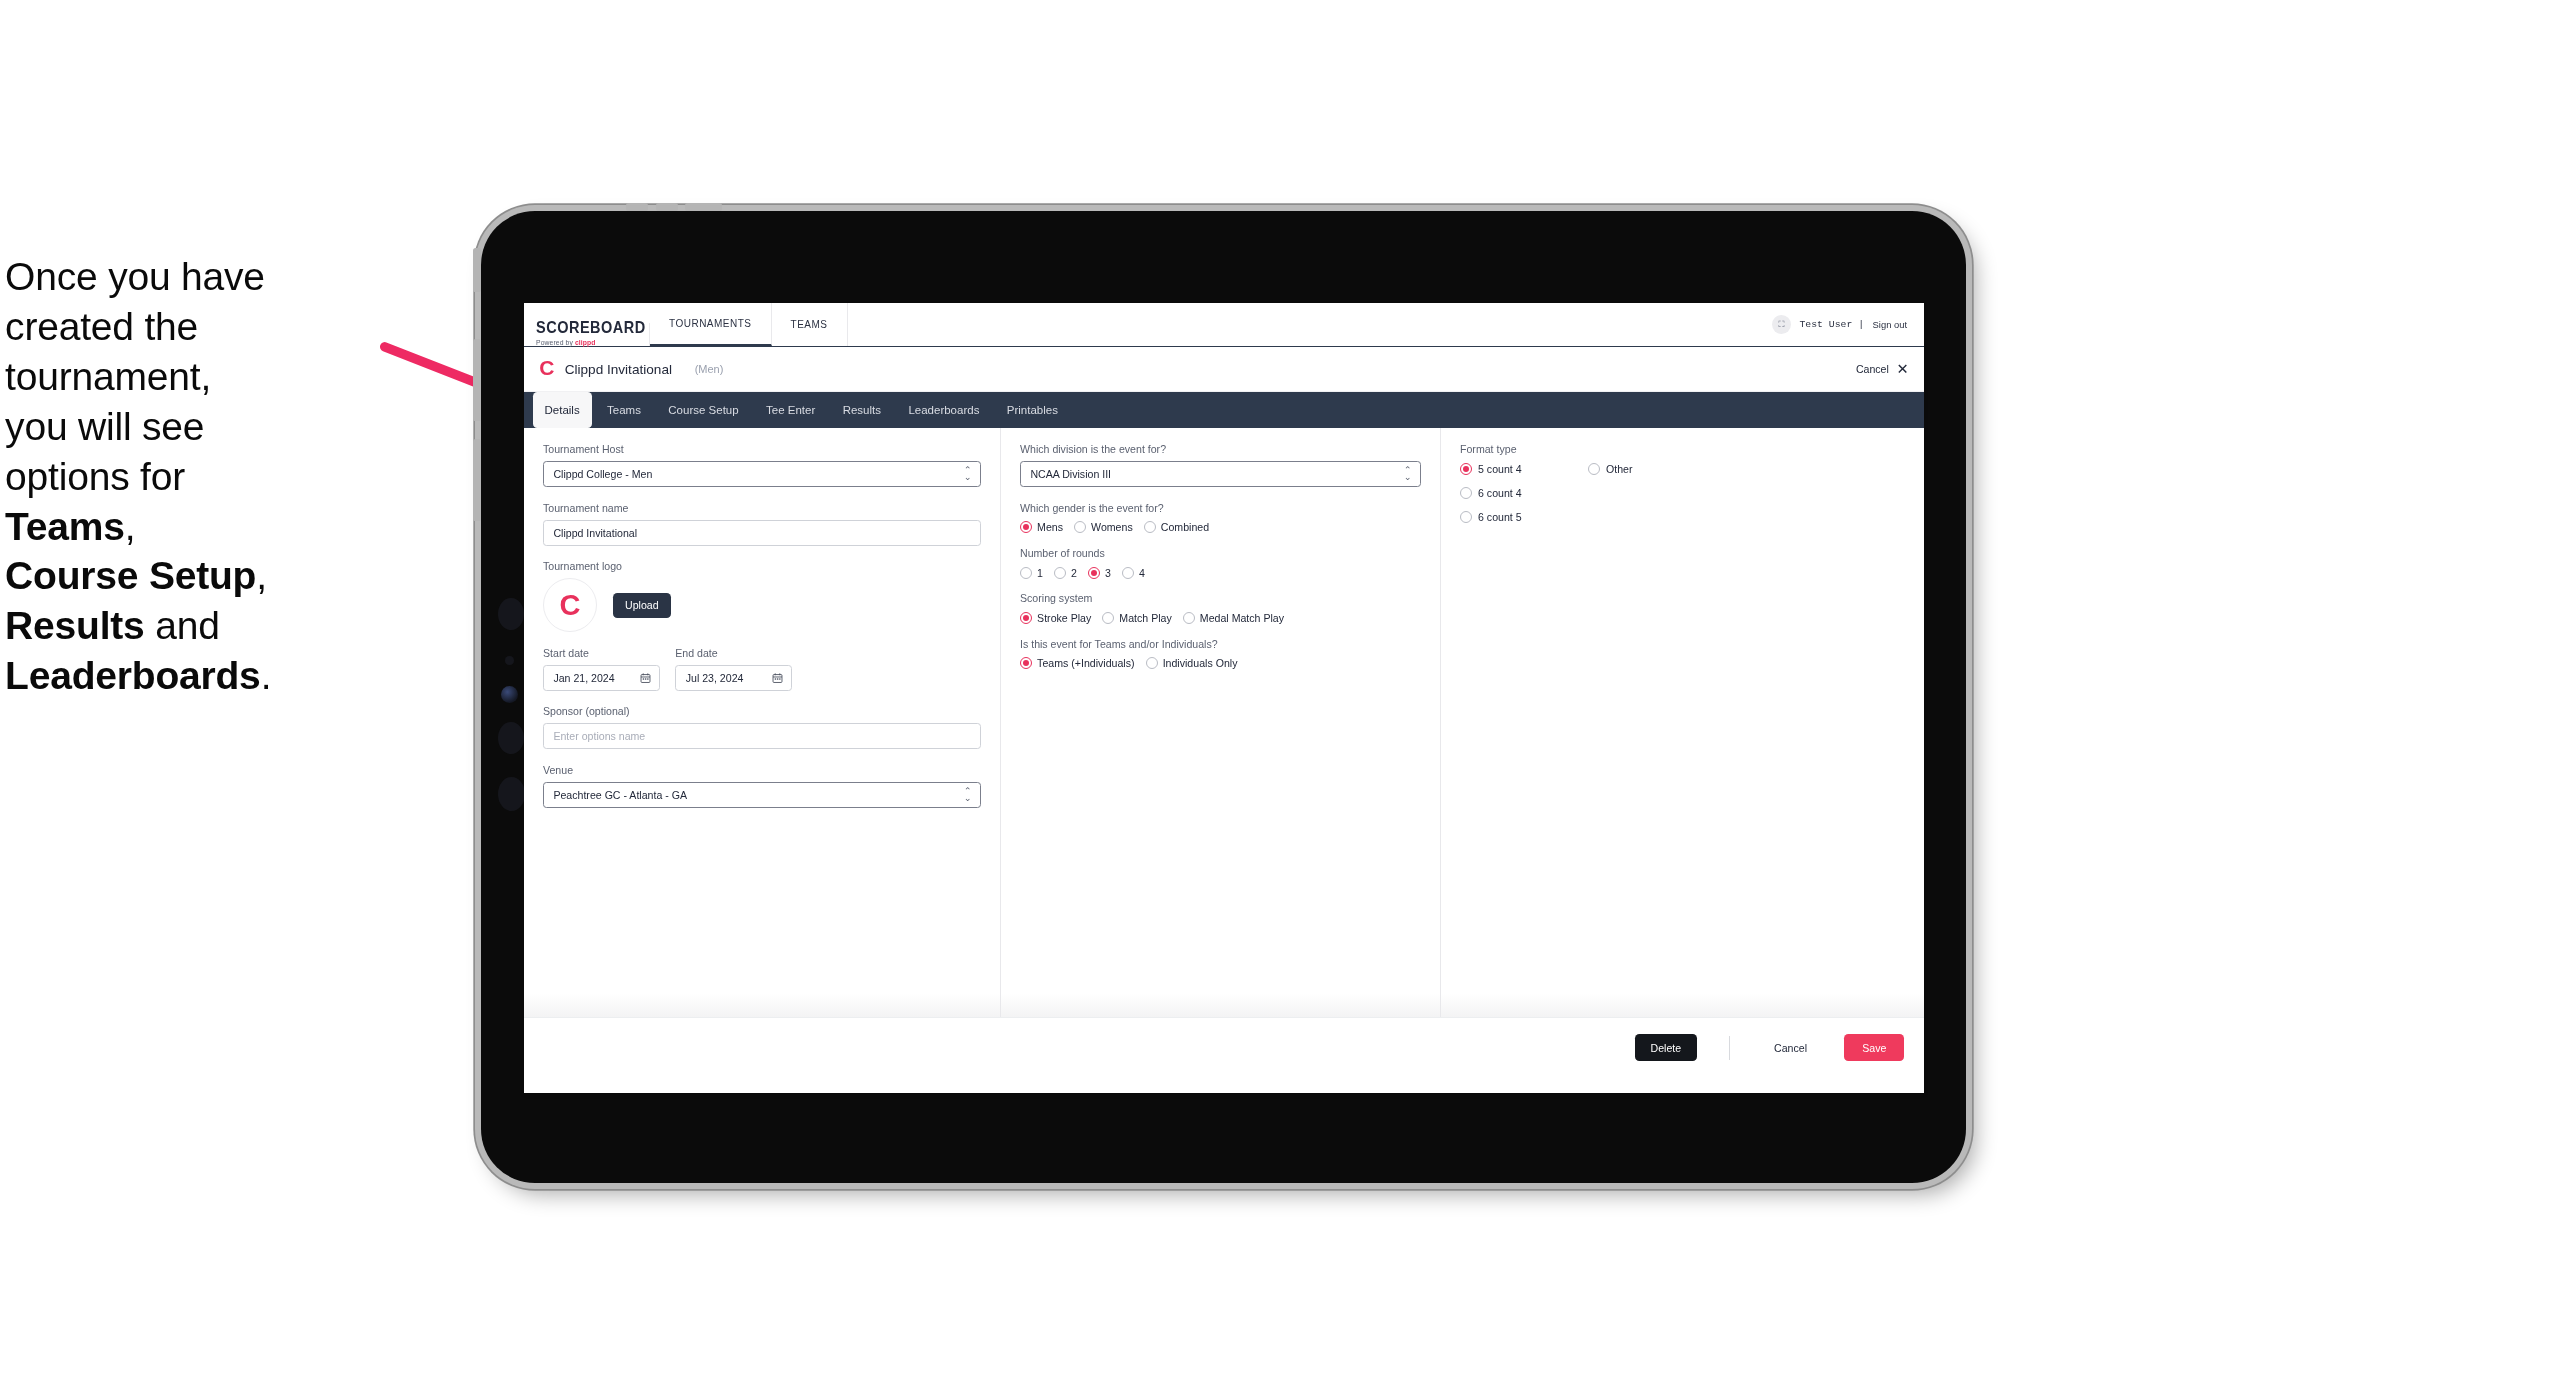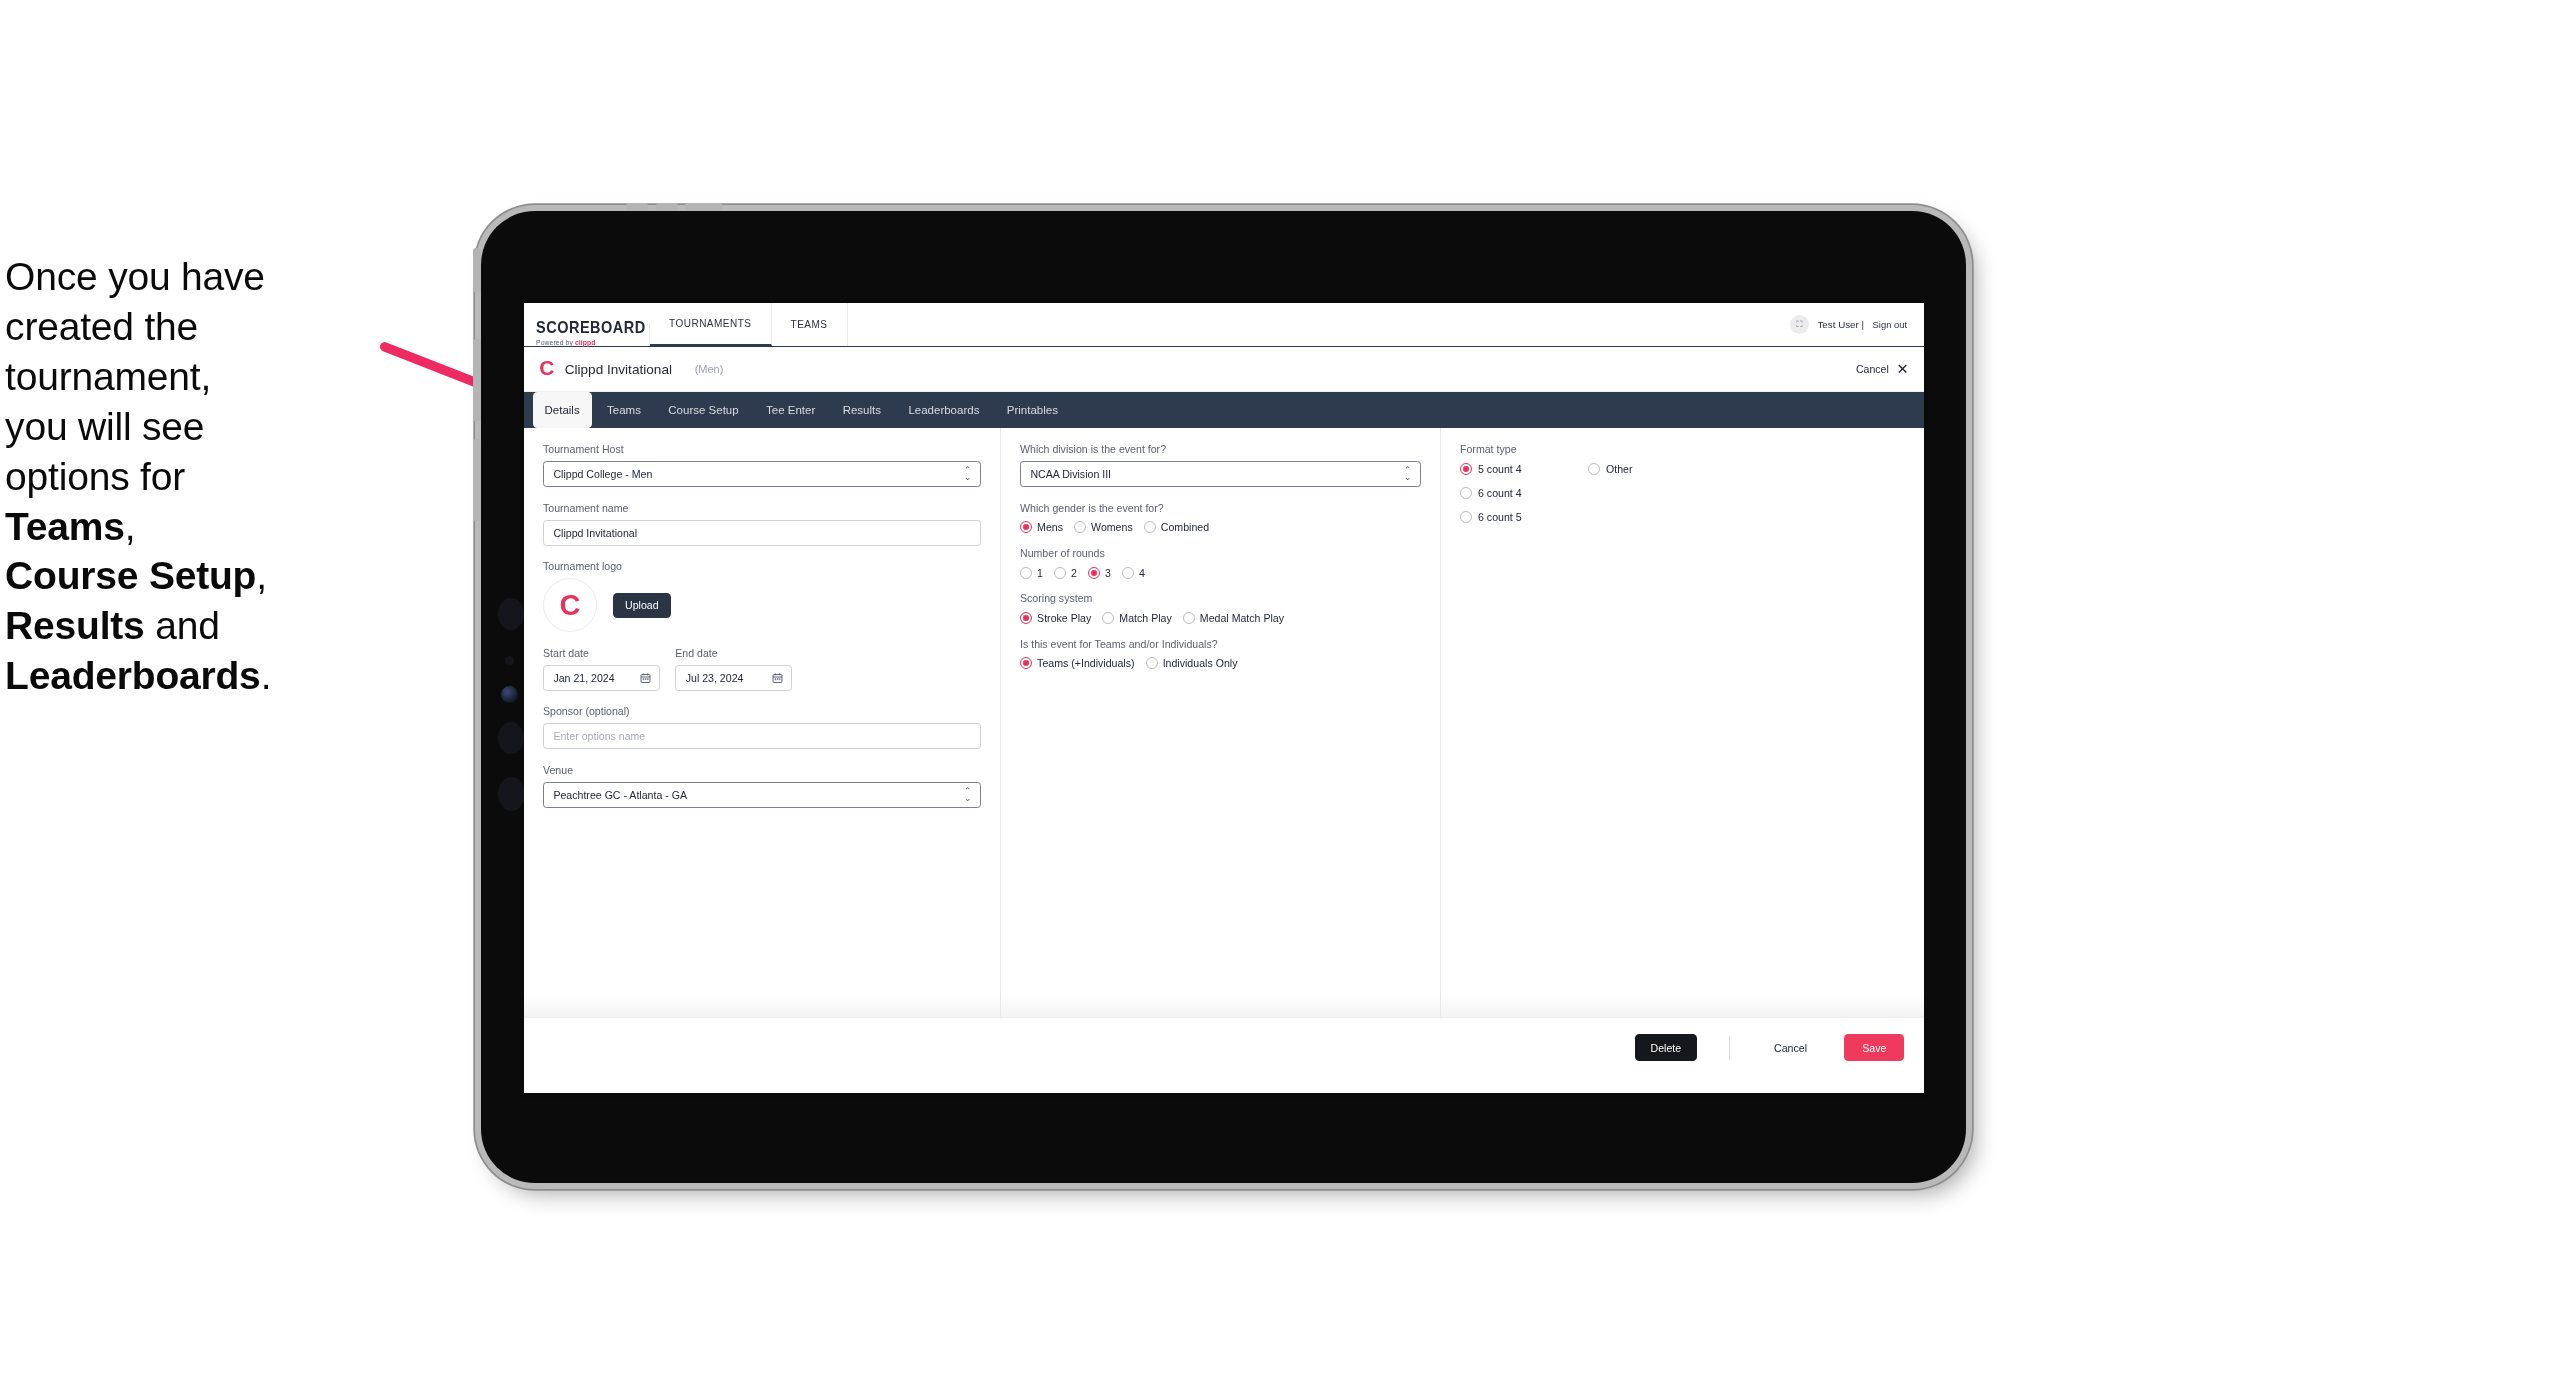--- a/index.html
+++ b/index.html
@@ -95,21 +95,21 @@
 
   .topbar-right {
     margin-left: auto; display: flex; align-items: center;
     gap: 8.5px; padding-right: 17px;
   }
   .avatar {
     width: 19px; height: 19px; border-radius: 50%; background: #ececef;
     display: flex; align-items: center; justify-content: center;
     font-size: 8.5px; color: #6d7384;
   }
-  .user-name { font-size: 9.8px; color: #2b3142; }
+  .user-name { font-size: 9.8px; color: #2b3142; font-family: Liberation Mono, monospace; }
   .signout { font-size: 9.4px; color: #2b3142; }
 
   
   .titlebar {
     position: relative; height: 45px; background: #fff;
     display: flex; align-items: center; padding: 0 15.3px;
     border-bottom: 0.9px solid #f1f1f3;
   }
   .title-c {
     font-size: 21px; font-weight: 800; color: #e8315c;

